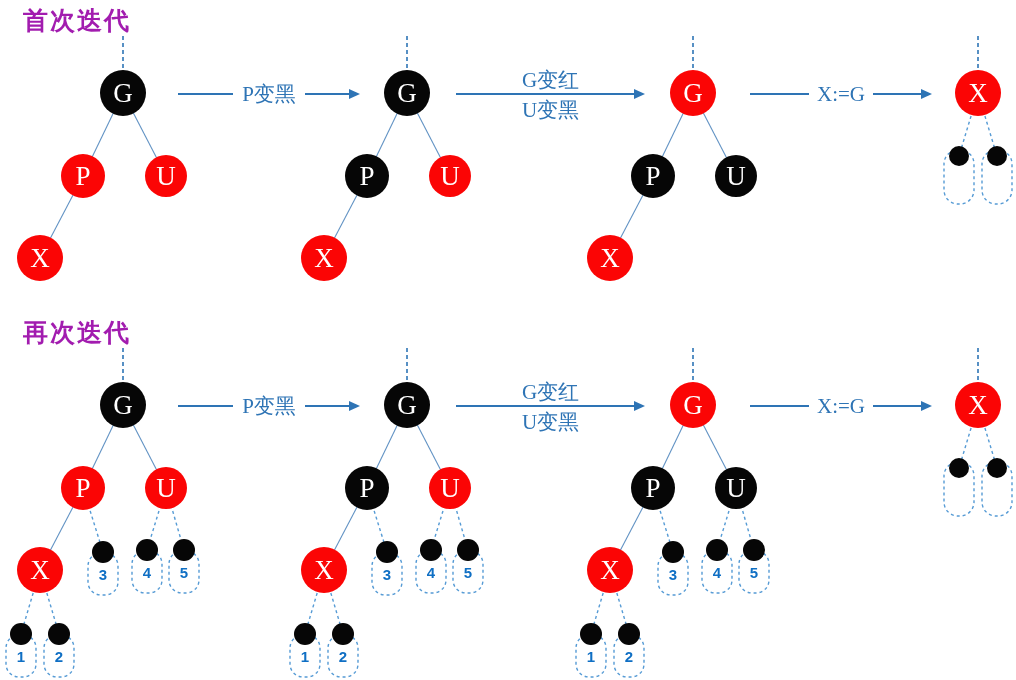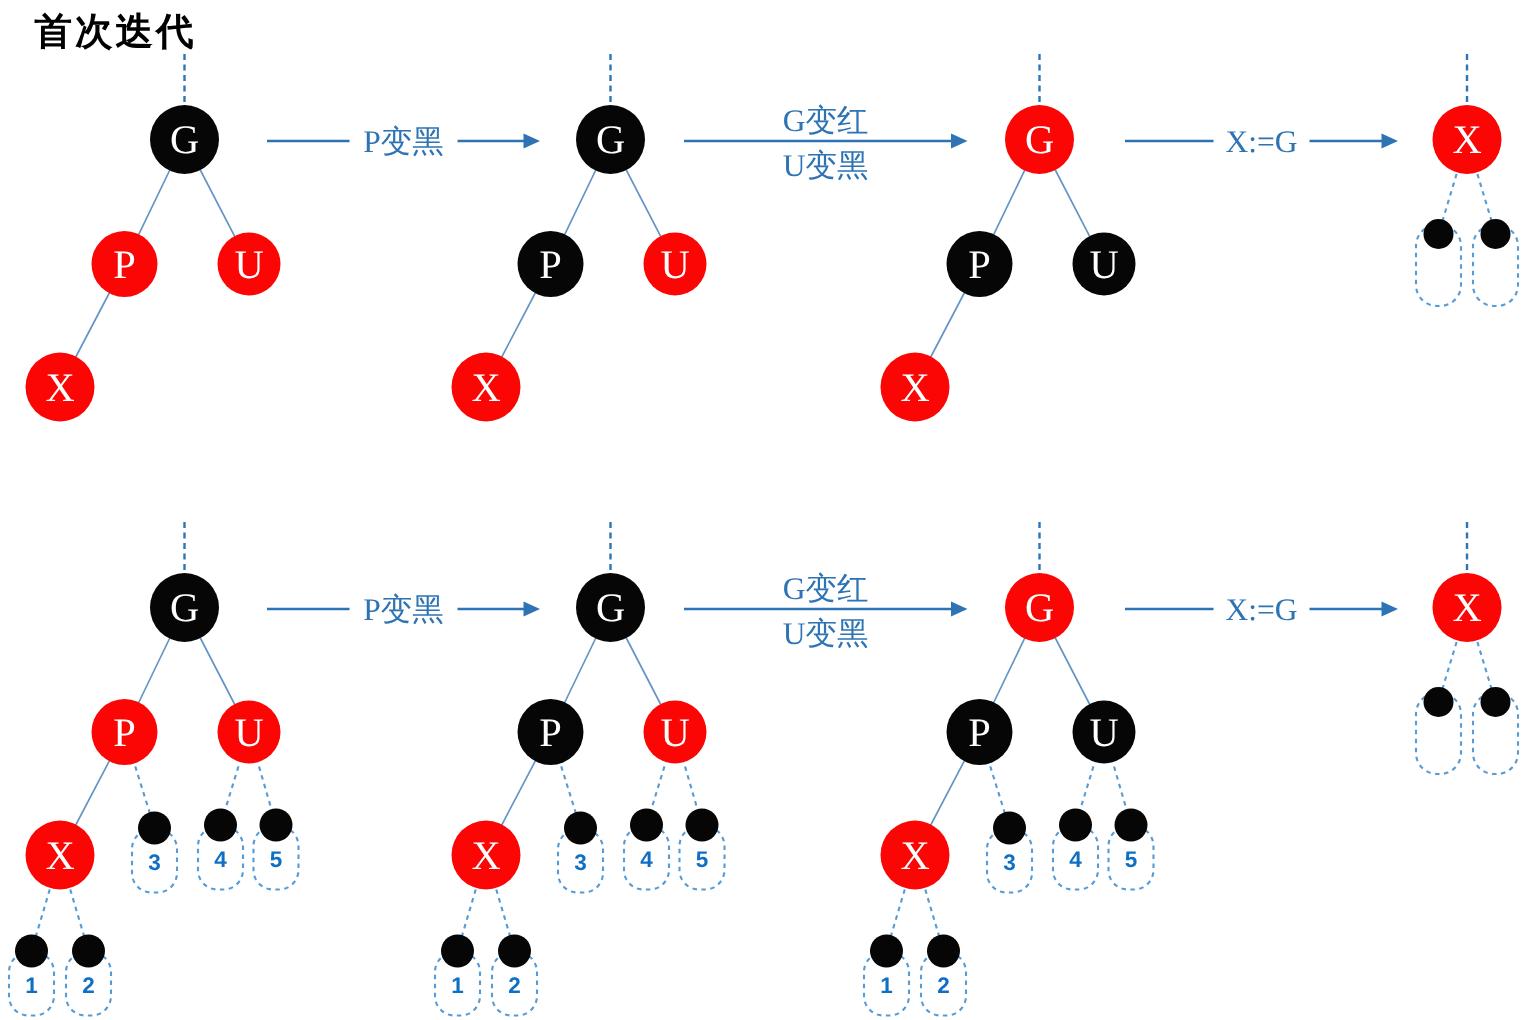--- a/index.html
+++ b/index.html
@@ -14,21 +14,21 @@
     background: #ffffff;
     overflow: hidden;
     font-family: "Liberation Serif", "DejaVu Serif", serif;
   }
   .row-title {
     position: absolute;
     left: 23px;
     font-family: "Liberation Serif", "DejaVu Serif", serif;
     font-weight: 700;
     font-size: 25px;
-    color: #000000;
+    color: #a21caf;
     letter-spacing: 2px;
     white-space: nowrap;
   }
   .title-0 { top: 4px; }
   .title-1 { top: 316px; }
   svg#diagram {
     position: absolute;
     left: 0;
     top: 0;
   }
@@ -55,20 +55,21 @@
     font-family: "Liberation Serif", "DejaVu Serif", serif;
     font-size: 21px;
     text-anchor: middle;
   }
 </style>
 </head>
 <body>
 
 <div class="canvas">
   <div class="row-title title-0">首次迭代</div>
+  <div class="row-title title-1">再次迭代</div>
   <svg id="diagram" width="1016" height="680" viewBox="0 0 1016 680">
       <line x1="123" y1="36" x2="123" y2="68" class="rootdash"></line>
       <line x1="123" y1="93" x2="83" y2="176" class="edge"></line>
       <line x1="123" y1="93" x2="166" y2="176" class="edge"></line>
       <line x1="83" y1="176" x2="40" y2="258" class="edge"></line>
       <circle cx="123" cy="93" r="23" fill="#060606"></circle>
       <text x="123" y="102" class="nodelabel">G</text>
       <circle cx="83" cy="176" r="22" fill="#fb0505"></circle>
       <text x="83" y="185" class="nodelabel">P</text>
       <circle cx="166" cy="176" r="21" fill="#fb0505"></circle>

